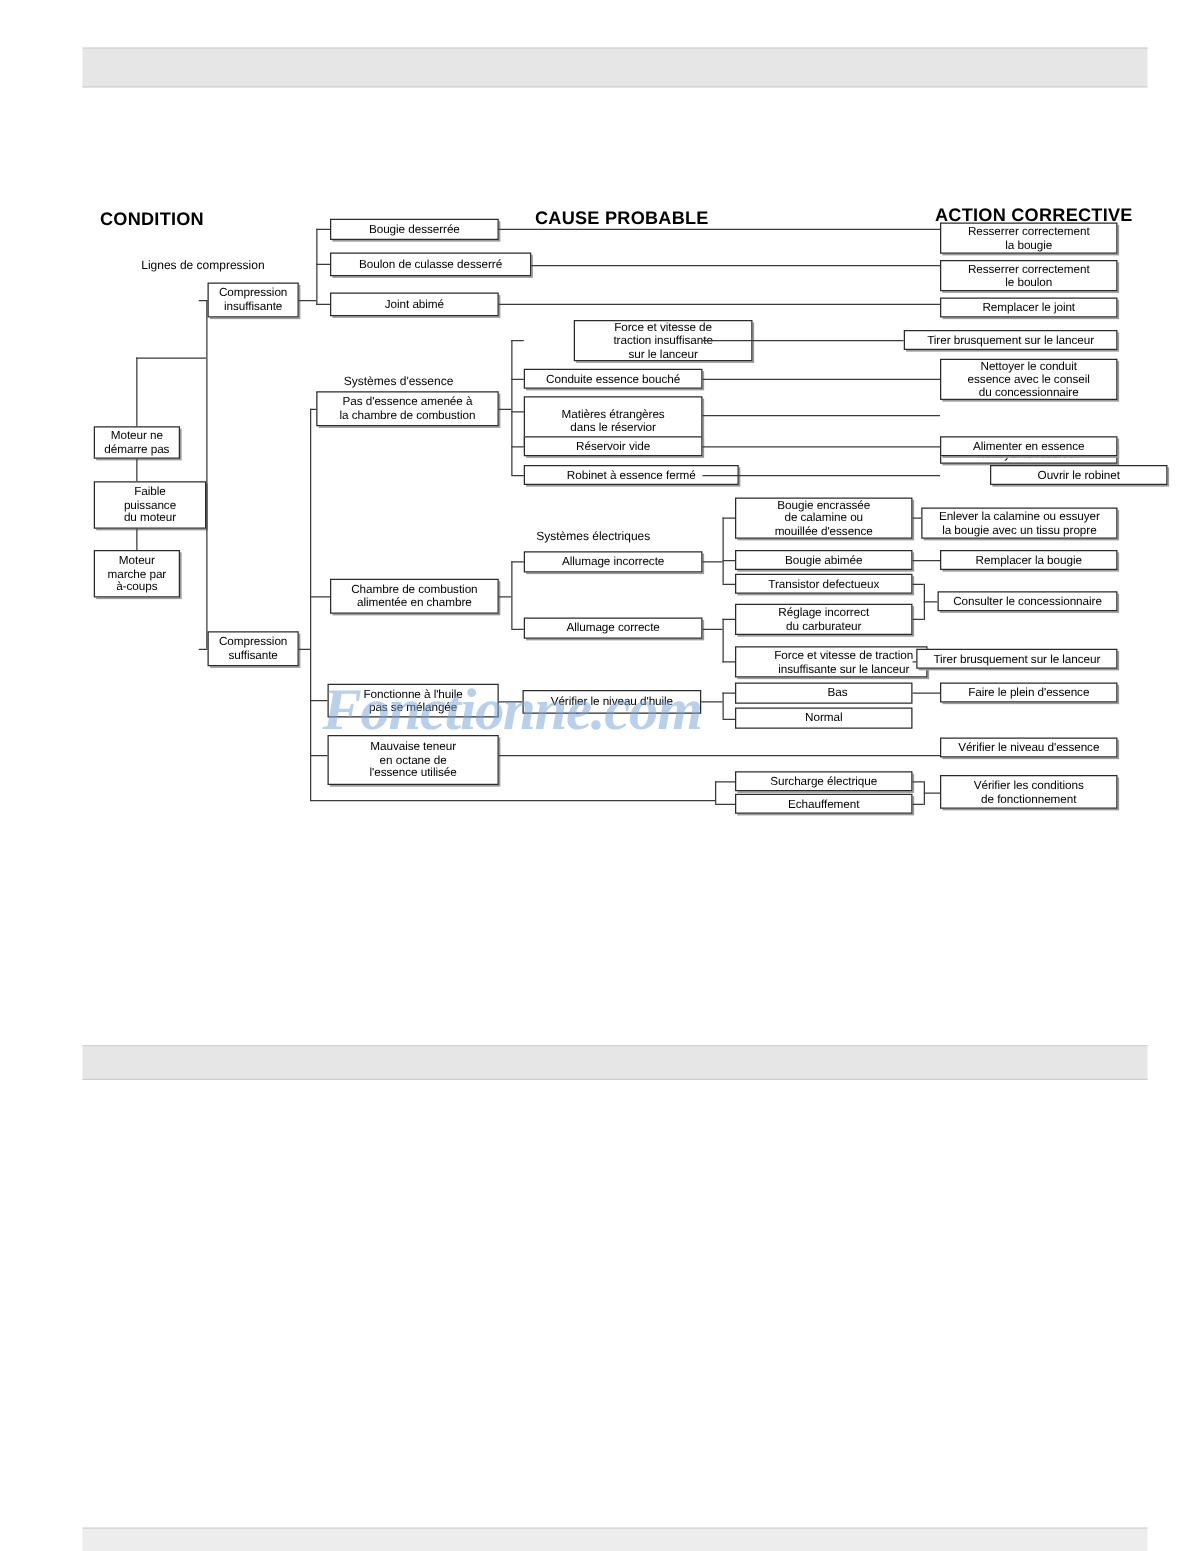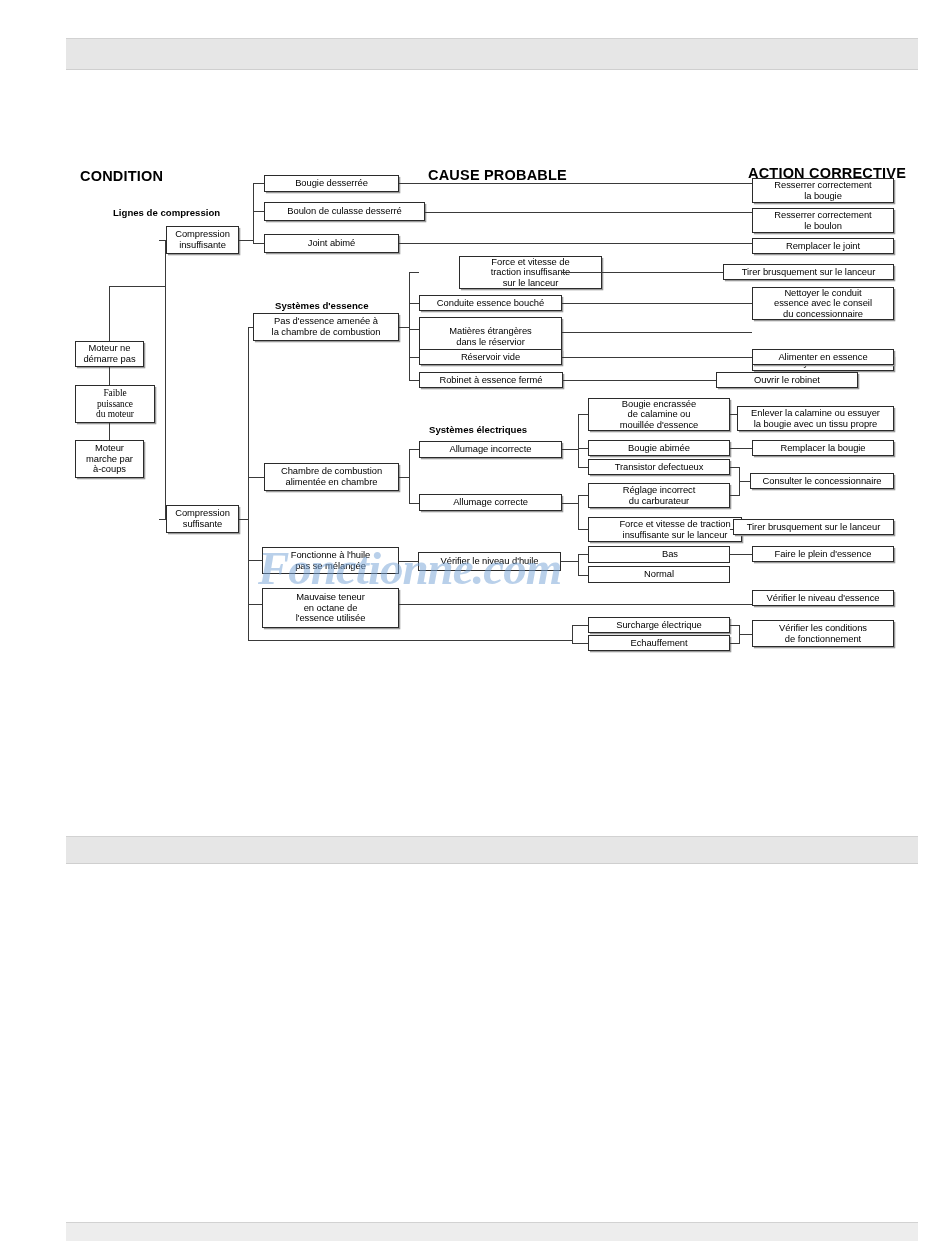--- a/index.html
+++ b/index.html
@@ -57,21 +57,21 @@
     position: absolute;
     font-weight: bold;
     font-size: 14.5px;
     color: #000;
     letter-spacing: 0.2px;
     white-space: nowrap;
     text-align: right;
   }
   .grouplbl {
     position: absolute;
-    font-weight: bold;
+    font-weight: normal;
     font-size: 9.6px;
     color: #000;
     white-space: nowrap;
   }
 
   
   .ln {
     position: absolute;
     background: #3a3a3a;
   }
@@ -110,21 +110,21 @@
     <div class="hdr" style="left:80px; top:168px;">CONDITION</div>
     <div class="hdr" style="left:428px; top:167px;">CAUSE PROBABLE</div>
     <div class="hdr" style="left:748px; top:165px;">ACTION CORRECTIVE</div>
 
     <div class="grouplbl" style="left:113px; top:207px;">Lignes de compression</div>
     <div class="grouplbl" style="left:275px; top:300px;">Systèmes d'essence</div>
     <div class="grouplbl" style="left:429px; top:424px;">Systèmes électriques</div>
 
     <div class="bx" style="left:75px; top:341px; width:69px; height:26px;">Moteur ne
 démarre pas</div>
-    <div class="bx" style="left:75px; top:385px; width:80px; height:38px;font-family:Liberation Serif, serif;">Faible
+    <div class="bx" style="left:75px; top:385px; width:90px; height:38px;">Faible
 puissance
 du moteur</div>
     <div class="bx" style="left:75px; top:440px; width:69px; height:38px;">Moteur
 marche par
 à-coups</div>
 
     <div class="ln v" style="left:109px; top:367px; height:18px;"></div>
     <div class="ln v" style="left:109px; top:423px; height:17px;"></div>
 
     <div class="ln v" style="left:109px; top:286px; height:55px;"></div>
@@ -164,21 +164,21 @@
     <div class="ln v" style="left:248px; top:477px; height:163px;"></div>
     <div class="ln h" style="left:239px; top:519px; width:9px;"></div>
 
     <div class="bx" style="left:419px; top:256px; width:143px; height:33px;margin-left:40px;">Force et vitesse de
 traction insuffisante
 sur le lanceur</div>
     <div class="bx" style="left:419px; top:295px; width:143px; height:16px;">Conduite essence bouché</div>
     <div class="bx" style="left:419px; top:317px; width:143px; height:40px;">Matières étrangères
 dans le réservior</div>
     <div class="bx" style="left:419px; top:349px; width:143px; height:16px;">Réservoir vide</div>
-    <div class="bx" style="left:419px; top:372px; width:144px; height:16px;">Robinet à essence fermé</div>
+    <div class="bx" style="left:419px; top:372px; width:172px; height:16px;">Robinet à essence fermé</div>
 
     <div class="ln h" style="left:399px; top:327px; width:10px;"></div>
     <div class="ln v" style="left:409px; top:272px; height:108px;"></div>
     <div class="ln h" style="left:409px; top:272px; width:10px;"></div>
     <div class="ln h" style="left:409px; top:303px; width:10px;"></div>
     <div class="ln h" style="left:409px; top:329px; width:10px;"></div>
     <div class="ln h" style="left:409px; top:357px; width:10px;"></div>
     <div class="ln h" style="left:409px; top:380px; width:10px;"></div>
 
     <div class="ln h" style="left:562px; top:272px; width:161px;"></div>
@@ -264,21 +264,21 @@
 la bougie</div>
     <div class="bx" style="left:752px; top:208px; width:142px; height:25px;">Resserrer correctement
 le boulon</div>
     <div class="bx" style="left:752px; top:238px; width:142px; height:16px;">Remplacer le joint</div>
     <div class="bx" style="left:723px; top:264px; width:171px; height:16px;">Tirer brusquement sur le lanceur</div>
     <div class="bx" style="left:752px; top:287px; width:142px; height:33px;">Nettoyer le conduit
 essence avec le conseil
 du concessionnaire</div>
     <div class="bx" style="left:752px; top:308px; width:142px; height:16px;margin-top:47px;">Nettoyer le réservoir</div>
     <div class="bx" style="left:752px; top:349px; width:142px; height:16px;">Alimenter en essence</div>
-    <div class="bx" style="left:716px; top:372px; width:142px; height:16px;text-align:right;">Ouvrir le robinet</div>
+    <div class="bx" style="left:792px; top:372px; width:142px; height:16px;text-align:right;">Ouvrir le robinet</div>
     <div class="bx" style="left:737px; top:406px; width:157px; height:25px;">Enlever la calamine ou essuyer
 la bougie avec un tissu propre</div>
     <div class="bx" style="left:752px; top:440px; width:142px; height:16px;">Remplacer la bougie</div>
     <div class="bx" style="left:750px; top:473px; width:144px; height:16px;">Consulter le concessionnaire</div>
     <div class="bx" style="left:733px; top:519px; width:161px; height:16px;">Tirer brusquement sur le lanceur</div>
     <div class="bx" style="left:752px; top:546px; width:142px; height:16px;">Faire le plein d'essence</div>
     <div class="bx" style="left:752px; top:590px; width:142px; height:16px;">Vérifier le niveau d'essence</div>
     <div class="bx" style="left:752px; top:620px; width:142px; height:27px;">Vérifier les conditions
 de fonctionnement</div>
 

